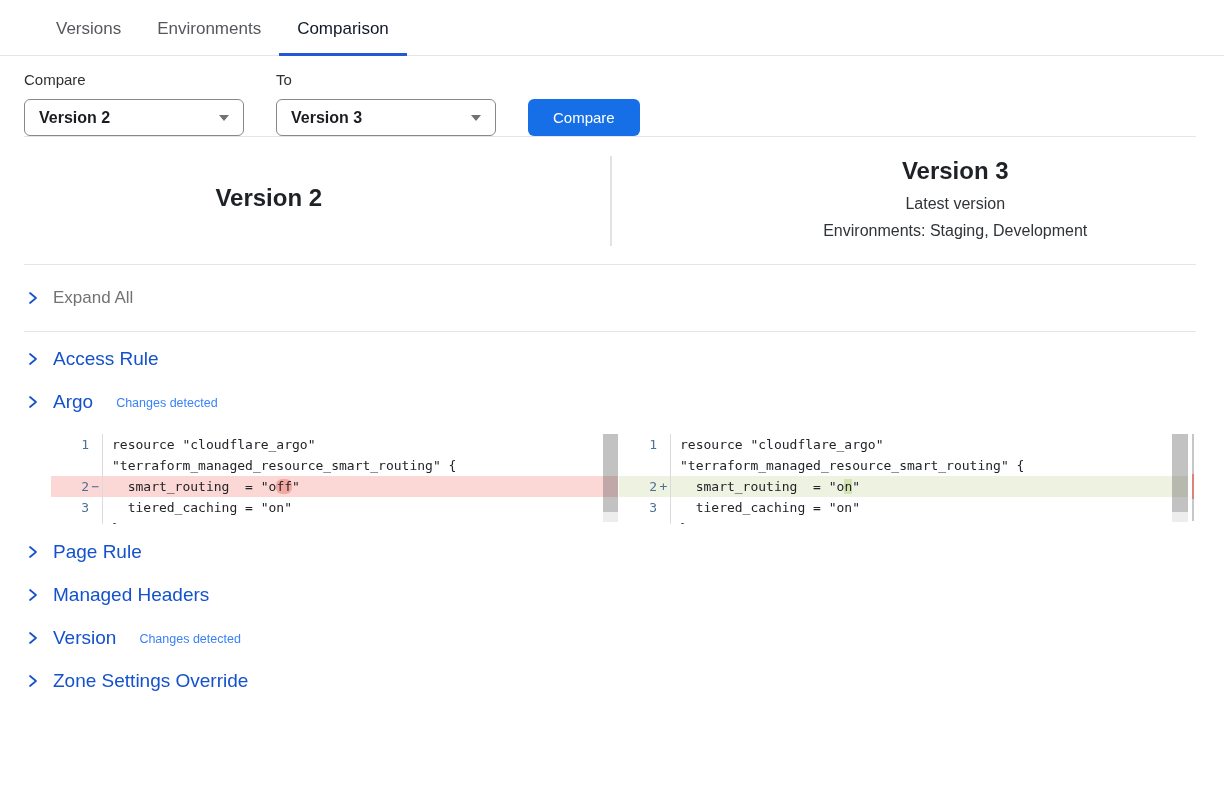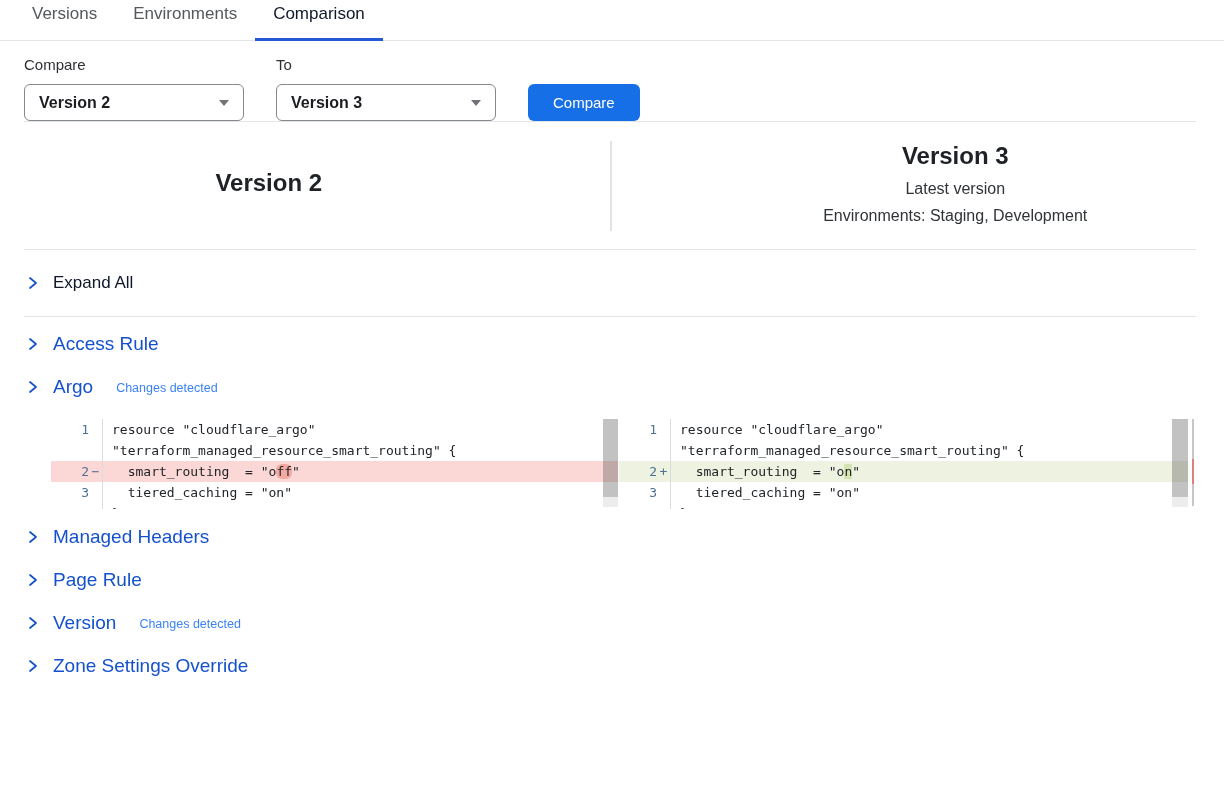--- a/index.html
+++ b/index.html
@@ -1,19 +1,19 @@
 <!DOCTYPE html>
 <html><head>
 <meta charset="utf-8">
 <style>
   * { box-sizing: border-box; margin: 0; padding: 0; }
   html,body { width:1224px; height:788px; background:#ffffff; font-family:"Liberation Sans", sans-serif; color:#25272b; }
 
   
-  .tabbar { height:41px; border-bottom:1px solid #e4e5e8; display:flex; align-items:flex-end; padding-left:14px; }
+  .tabbar { height:56px; border-bottom:1px solid #e4e5e8; display:flex; align-items:flex-end; padding-left:38px; }
   .tab { position:relative; padding:0 18px 16px; font-size:17px; color:#55585c; cursor:pointer; }
   .tab.active { color:#0f172a; }
   .tab.active::after { content:''; position:absolute; left:0; right:0; bottom:-1px; height:3px; background:#2458d6; }
 
   
   .form-row { display:flex; align-items:flex-end; gap:32px; margin:15px 24px 0; }
   .field { display:flex; flex-direction:column; gap:11px; }
   .field-label { font-size:15px; color:#2e3034; }
   .select { width:220px; height:37px; border:1px solid #85888c; border-radius:6px; display:flex; align-items:center; justify-content:space-between; padding:0 14px; cursor:pointer; background:#fff; }
   .select-value { font-size:16px; font-weight:bold; color:#1b1d21; }
@@ -27,21 +27,21 @@
   .version-headers { display:flex; align-items:center; min-height:127px; }
   .vh-pane { flex:1; display:flex; flex-direction:column; align-items:center; text-align:center; }
   .vh-left { padding-right:72px; }
   .vh-right { padding-left:75px; }
   .vh-title { font-size:24px; font-weight:600; color:#1e2125; margin-bottom:5px; }
   .vh-sub { font-size:16px; color:#303337; line-height:27px; }
   .vh-divider { width:2px; height:90px; background:#e2e2e2; flex:none; }
 
   
   .expand-row { display:flex; align-items:center; gap:14px; padding:23px 0 23px 27px; }
-  .expand-label { font-size:17px; color:#0f172a; }
+  .expand-label { font-size:17px; color:#737373; }
   .link-row { cursor:pointer; }
   .chev { flex:none; color:#1451cd; display:block; }
   .sections { padding:16px 4px 0 27px; }
   .sec { display:flex; align-items:center; gap:14px; margin-bottom:21px; cursor:pointer; }
   .sec-label { font-size:19px; color:#1451cd; }
   .sec-badge { font-size:12.5px; color:#3b82f6; margin-left:9px; position:relative; top:1px; }
 
   
   .diff-wrap { position:relative; height:90px; overflow:hidden; margin:9px 26px 17px 24px; }
   .diff-pane { position:absolute; top:0; height:110px; background:#fff; }
@@ -192,28 +192,28 @@
         <div class="mm-red"></div>
 
       </div>
     </div>
   </div>
 
   <div class="sec link-row">
     <svg class="chev" width="12" height="14" viewBox="0 0 12 14">
         <path d="M3 2 L9 7 L3 12" fill="none" stroke="currentColor" stroke-width="1.7" stroke-linecap="round" stroke-linejoin="round"></path>
       </svg>
+    <span class="sec-label">Page Rule</span>
+  </div>
+
+  <div class="sec link-row">
+    <svg class="chev" width="12" height="14" viewBox="0 0 12 14">
+        <path d="M3 2 L9 7 L3 12" fill="none" stroke="currentColor" stroke-width="1.7" stroke-linecap="round" stroke-linejoin="round"></path>
+      </svg>
     <span class="sec-label">Managed Headers</span>
-  </div>
-
-  <div class="sec link-row">
-    <svg class="chev" width="12" height="14" viewBox="0 0 12 14">
-        <path d="M3 2 L9 7 L3 12" fill="none" stroke="currentColor" stroke-width="1.7" stroke-linecap="round" stroke-linejoin="round"></path>
-      </svg>
-    <span class="sec-label">Page Rule</span>
   </div>
 
   <div class="sec link-row">
     <svg class="chev" width="12" height="14" viewBox="0 0 12 14">
         <path d="M3 2 L9 7 L3 12" fill="none" stroke="currentColor" stroke-width="1.7" stroke-linecap="round" stroke-linejoin="round"></path>
       </svg>
     <span class="sec-label">Version</span>
     <span class="sec-badge">Changes detected</span>
   </div>
 

